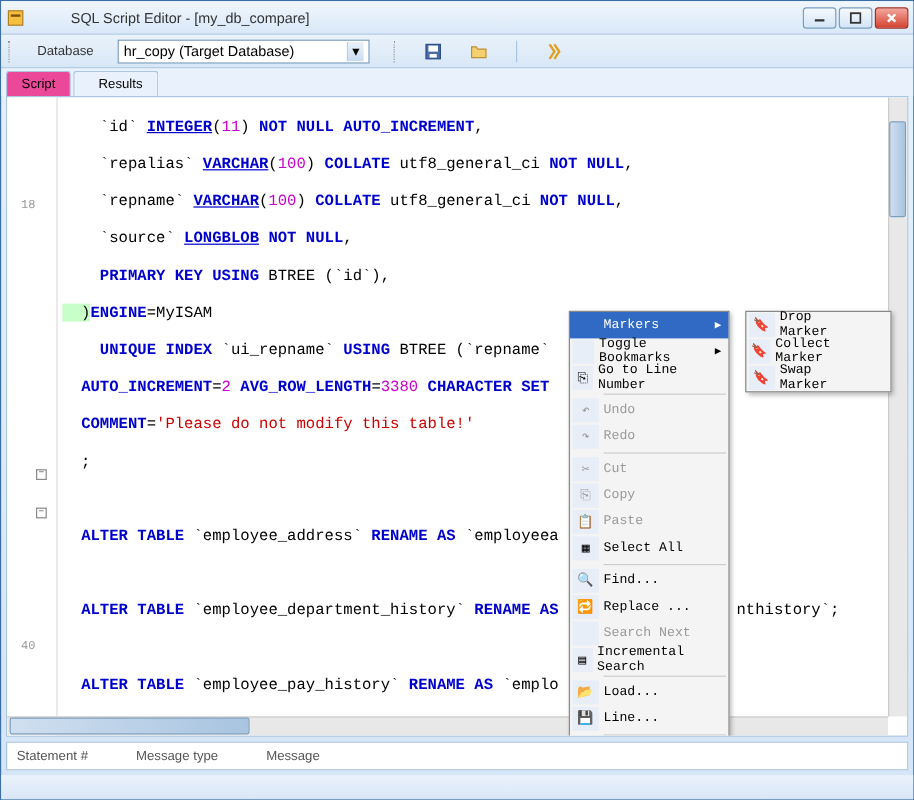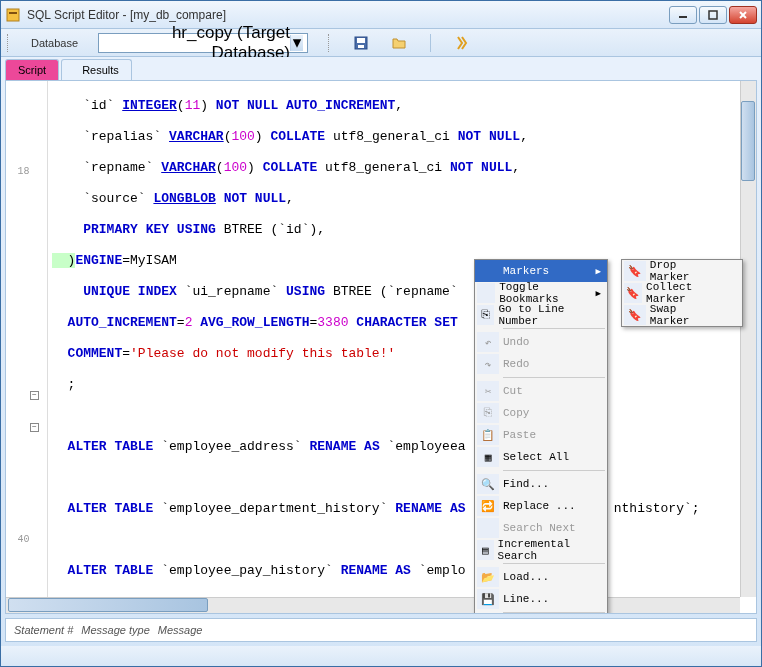--- a/index.html
+++ b/index.html
@@ -1,27 +1,27 @@
 <!DOCTYPE html>
 <html><head>
 <meta charset="utf-8">
 <style>
 * { box-sizing: border-box; margin: 0; padding: 0; }
 body { font-family: Tahoma, sans-serif; font-size: 11px; background: #fff; overflow: hidden; }
 .window { width: 762px; height: 667px; border: 1px solid #3a6ea5; background: linear-gradient(to bottom, #e8f1fc, #d4e5f7); display: flex; flex-direction: column; }
 .titlebar { height: 28px; background: linear-gradient(to bottom, #f0f6fd, #d9e8f8); display: flex; align-items: center; padding: 0 4px; border-bottom: 1px solid #aac5e0; }
 .titlebar-icon { width: 16px; height: 16px; margin-right: 6px; }
-.titlebar-text { flex: 1; font-size: 12px; color: #333; }
+.titlebar-text { flex: 1; font-size: 12px; color: #333; margin-left: 32px; }
 .winbtns { display: flex; gap: 2px; }
 .winbtn { width: 28px; height: 18px; border: 1px solid #7a9ebf; border-radius: 3px; display: flex; align-items: center; justify-content: center; background: linear-gradient(to bottom, #f5f9fd, #d4e5f7); cursor: pointer; }
 .winbtn.close { background: linear-gradient(to bottom, #f5a7a0, #d4432f); border-color: #a03020; }
 .toolbar { height: 28px; background: linear-gradient(to bottom, #eaf2fb, #d8e7f7); display: flex; align-items: center; padding: 0 6px; gap: 20px; border-bottom: 1px solid #aac5e0; }
 .toolbar-handle { width: 4px; height: 18px; border-left: 1px dotted #999; }
 .toolbar-label { color: #333; }
-.db-dropdown { width: 210px; height: 20px; border: 1px solid #7a9ebf; background: #fff; display: flex; align-items: center; padding: 0 4px; font-size: 17px; justify-content: space-between; text-align: right; }
+.db-dropdown { width: 210px; height: 20px; border: 1px solid #7a9ebf; background: #fff; display: flex; align-items: center; padding: 0 4px; font-size: 12px; justify-content: space-between; }
 .dd-arrow { width: 14px; height: 16px; background: linear-gradient(to bottom, #eaf2fb, #c8dcf0); border-left: 1px solid #bcd0e5; display: flex; align-items: center; justify-content: center; }
 .tb-icon { width: 18px; height: 18px; display: flex; align-items: center; justify-content: center; cursor: pointer; }
 .sep { width: 1px; height: 18px; background: #aac5e0; margin: 0 2px; }
 .tabs { display: flex; padding: 2px 4px 0 4px; background: #e8f1fc; }
 .tab { padding: 4px 12px; background: #ec4899; border: 1px solid #aac5e0; border-bottom: none; border-radius: 3px 3px 0 0; margin-right: 2px; font-size: 11px; cursor: pointer; }
 .tab.inactive { background: #e8f1fc; padding-left: 20px; }
 .editor-wrap { flex: 1; background: #fff; border: 1px solid #aac5e0; margin: 0 4px; overflow: hidden; position: relative; display: flex; flex-direction: column; }
 .editor { flex: 1; display: flex; overflow: hidden; font-family: 'Courier New', monospace; font-size: 13px; position: relative; }
 .gutter { width: 42px; background: #fff; border-right: 1px solid #ddd; padding-top: 2px; }
 .gutter-line { height: 16px; display: flex; align-items: center; justify-content: center; padding-right: 6px; color: #999; font-size: 10px; position: relative; }
@@ -39,21 +39,21 @@
 .cm-item.disabled { color: #999; }
 .cm-icon { width: 22px; height: 20px; display: flex; align-items: center; justify-content: center; margin-right: 4px; background: #e8eef8; }
 .cm-item.hover .cm-icon { background: #316ac5; }
 .cm-arrow { position: absolute; right: 6px; font-size: 9px; }
 .cm-sep { height: 1px; background: #ccc; margin: 2px 2px 2px 28px; }
 .submenu { left: 615px; top: 178px; width: 122px; }
 .mainmenu { left: 468px; top: 178px; width: 134px; }
 .scrollbar-v { position: absolute; right: 0; top: 0; width: 16px; height: calc(100% - 16px); background: #e8e8e8; border-left: 1px solid #ccc; }
 .scrollbar-h { position: absolute; bottom: 0; left: 0; right: 16px; height: 16px; background: #e8e8e8; border-top: 1px solid #ccc; }
 .sb-thumb { background: linear-gradient(to right, #d0dff0, #a8c4e0); border: 1px solid #7a9ebf; border-radius: 2px; }
-.status-row { height: 24px; background: #fff; border: 1px solid #aac5e0; margin: 4px; display: flex; align-items: center; padding: 0 8px; gap: 8px; color: #555; font-style: italic; }
+.status-row { height: 24px; background: #fff; border: 1px solid #aac5e0; margin: 4px; display: flex; align-items: center; padding: 0 8px; gap: 40px; color: #555; }
 .status-bar { height: 20px; background: linear-gradient(to bottom, #eaf2fb, #d8e7f7); }
 </style>
 </head>
 <body>
 
 <div class="window">
   <div class="titlebar">
     <span class="titlebar-icon">
       <svg width="16" height="16">
           <rect x="2" y="2" width="12" height="12" fill="#f5c040" stroke="#b08020"></rect>

